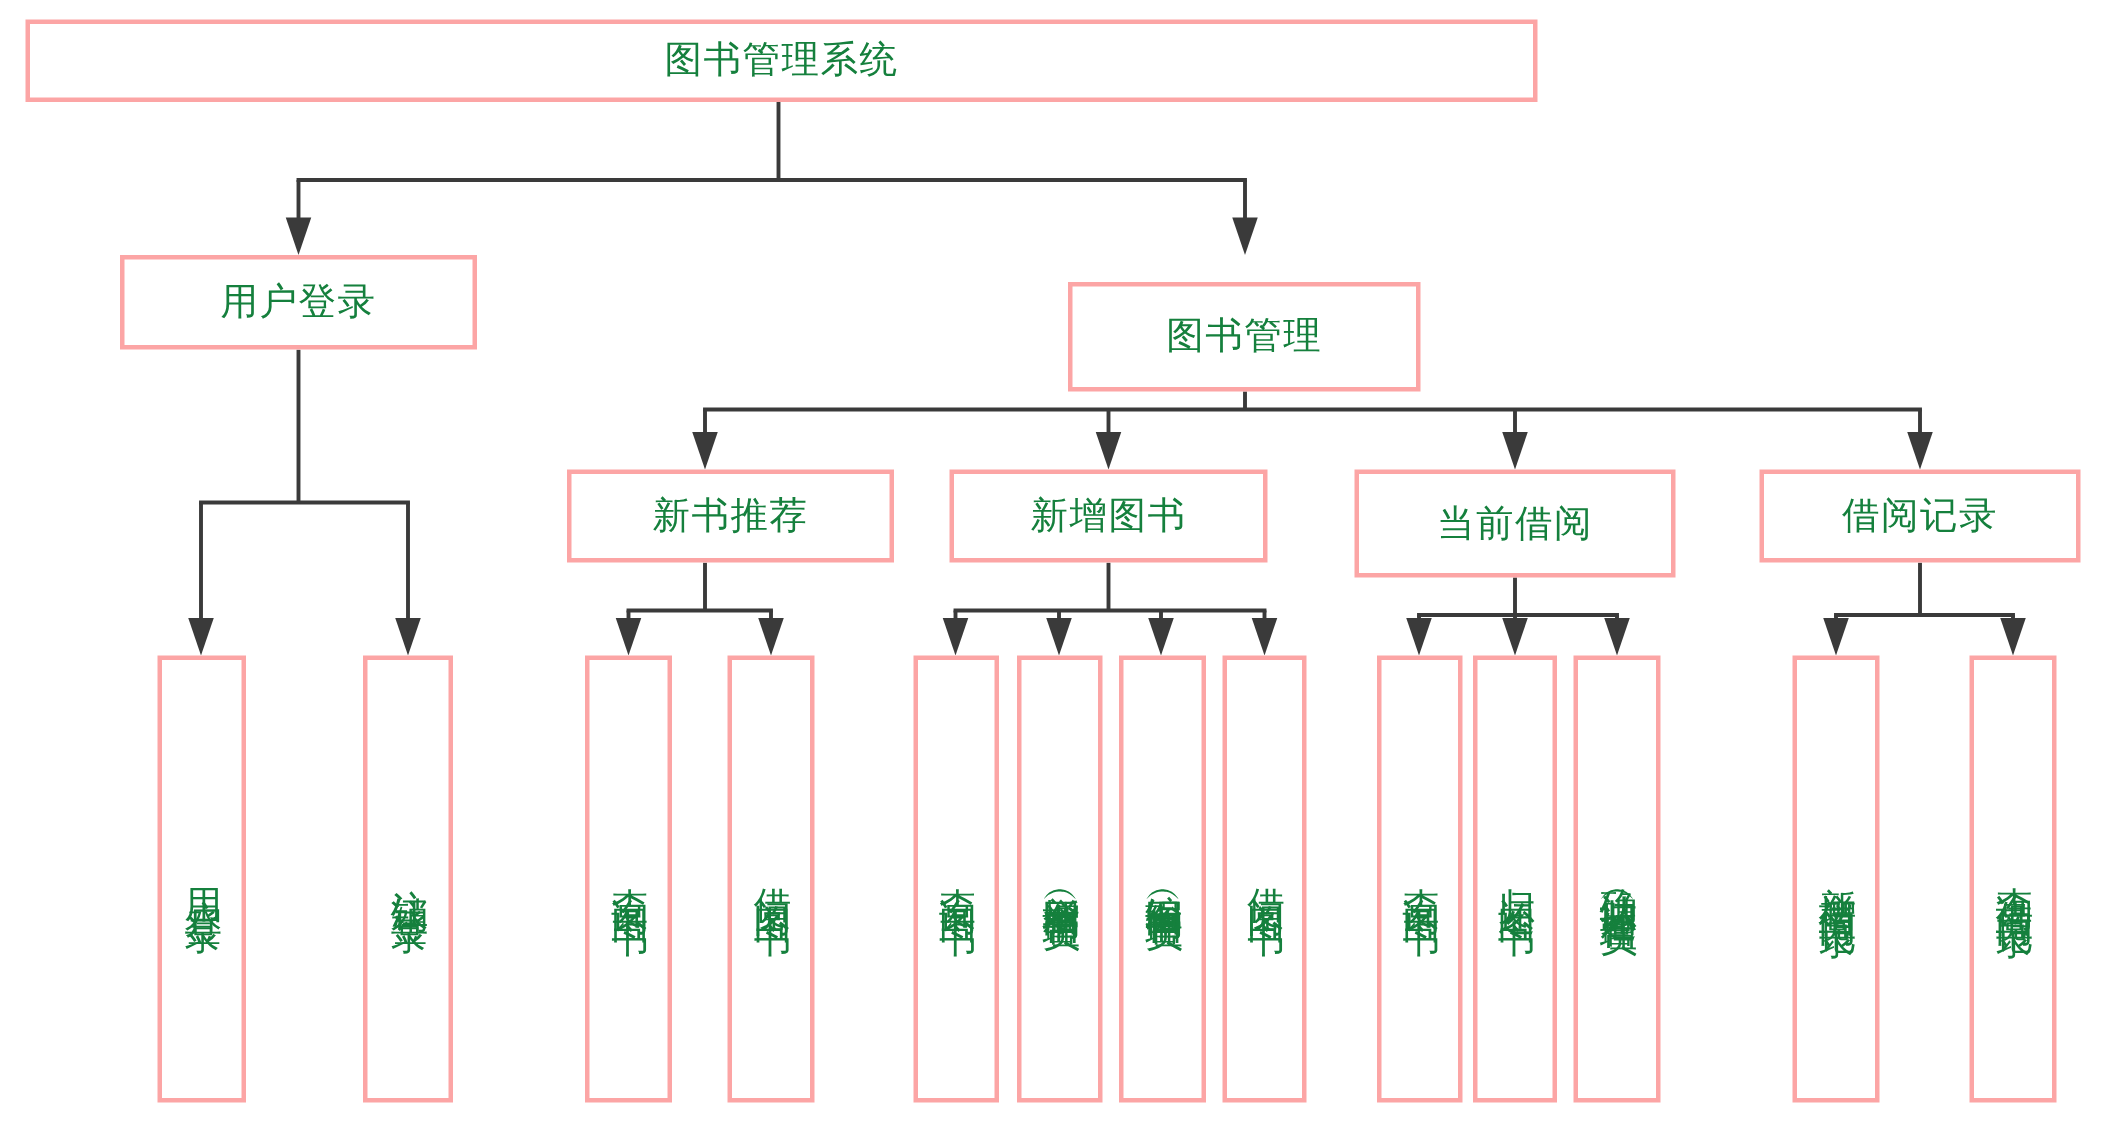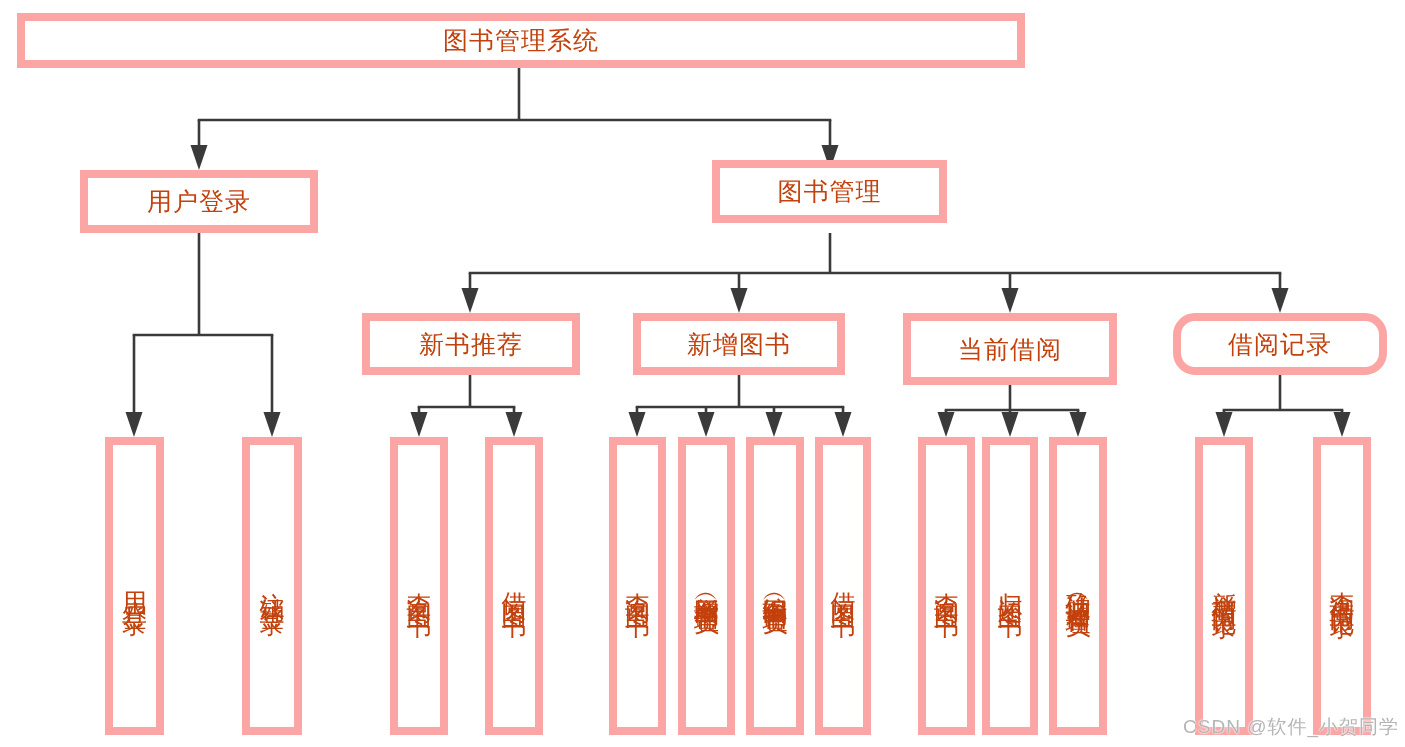--- a/index.html
+++ b/index.html
@@ -7,26 +7,26 @@
     position:relative;
     width:1405px;height:747px;
     background:#ffffff;
     font-family:"Liberation Sans",sans-serif;
     overflow:hidden;
   }
   #connector-layer{position:absolute;left:0;top:0;width:1405px;height:747px;}
   .node{
     position:absolute;
     box-sizing:border-box;
-    border:8px solid #fca5a5;
+    border:3px solid #fca5a5;
     background:#ffffff;
     display:flex;
     align-items:center;
     justify-content:center;
-    color:#c2410c;
+    color:#15803d;
   }
   .node .label{
     font-size:25px;
     line-height:1.15;
     white-space:nowrap;
   }
   .node.h .label{letter-spacing:1px;}
   .node.v .label{
     writing-mode:vertical-rl;
     text-orientation:mixed;
@@ -108,24 +108,24 @@
       </div>
       <div class="node h" style="left: 80px; top: 170px; width: 238px; height: 63px;">
         <span class="label">用户登录</span>
       </div>
       <div class="node v" style="left: 105px; top: 437px; width: 59px; height: 298px;">
         <span class="label" style="letter-spacing: 7px;">用户登录</span>
       </div>
       <div class="node v" style="left: 242px; top: 437px; width: 60px; height: 298px;">
         <span class="label" style="letter-spacing: 7px;">注销登录</span>
       </div>
-      <div class="node h" style="left: 712px; top: 160px; width: 235px; height: 63px;">
+      <div class="node h" style="left: 712px; top: 188px; width: 235px; height: 73px;">
         <span class="label">图书管理</span>
       </div>
-      <div class="node h" style="left: 362px; top: 313px; width: 218px; height: 62px;">
+      <div class="node h" style="left: 378px; top: 313px; width: 218px; height: 62px;">
         <span class="label">新书推荐</span>
       </div>
       <div class="node v" style="left: 390px; top: 437px; width: 58px; height: 298px;">
         <span class="label" style="letter-spacing: 7px;">查询图书</span>
       </div>
       <div class="node v" style="left: 485px; top: 437px; width: 58px; height: 298px;">
         <span class="label" style="letter-spacing: 7px;">借阅图书</span>
       </div>
       <div class="node h" style="left: 633px; top: 313px; width: 212px; height: 62px;">
         <span class="label">新增图书</span>
@@ -147,24 +147,23 @@
       </div>
       <div class="node v" style="left: 918px; top: 437px; width: 57px; height: 298px;">
         <span class="label" style="letter-spacing: 7px;">查询图书</span>
       </div>
       <div class="node v" style="left: 982px; top: 437px; width: 56px; height: 298px;">
         <span class="label" style="letter-spacing: 7px;">归还图书</span>
       </div>
       <div class="node v" style="left: 1049px; top: 437px; width: 58px; height: 298px;">
         <span class="label" style="letter-spacing: 3px;">确认归还（管理员）</span>
       </div>
-      <div class="node h" style="left: 1173px; top: 313px; width: 214px; height: 62px; border-radius: 22px;">
+      <div class="node h" style="left: 1173px; top: 313px; width: 214px; height: 62px;">
         <span class="label">借阅记录</span>
       </div>
       <div class="node v" style="left: 1195px; top: 437px; width: 58px; height: 298px;">
         <span class="label" style="letter-spacing: 5px;">新增借阅记录</span>
       </div>
       <div class="node v" style="left: 1313px; top: 437px; width: 58px; height: 298px;">
         <span class="label" style="letter-spacing: 5px;">查询借阅记录</span>
       </div>
     </div>
-  <div class="watermark">CSDN @软件_小贺同学</div>
 </div>
 
 </body></html>

